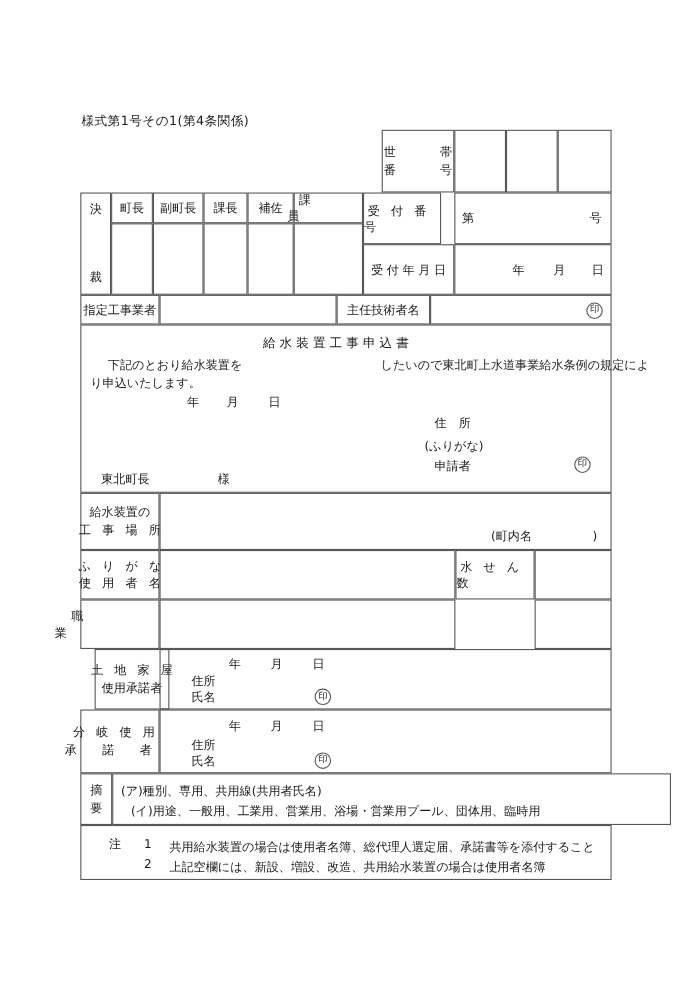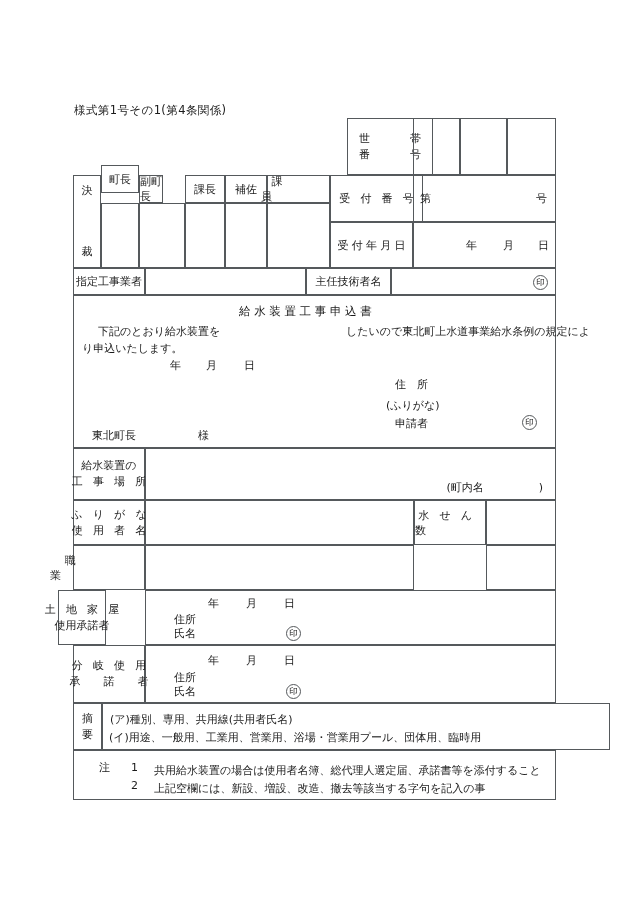--- a/index.html
+++ b/index.html
@@ -74,52 +74,52 @@
   .note-line { white-space: nowrap; line-height: 1.55; }
   .tight { line-height: 1.5; }
 </style>
 </head>
 <body>
 
 <div class="page">
 
   <div class="form-code">様式第1号その1(第4条関係)</div>
 
-  <div class="bx" style="left:347px; top:118px; width:86px; height:57px;">
+  <div class="bx" style="left:347px; top:118px; width:66px; height:57px;">
     <div class="v-stack" style="inset:0;">
       <span class="sp3">世　　帯</span>
       <span class="sp3">番　　号</span>
     </div>
   </div>
   <div class="bx c-mid" style="left:413px; top:118px; width:47px; height:57px;"></div>
   <div class="bx c-mid" style="left:460px; top:118px; width:47px; height:57px;"></div>
   <div class="bx c-mid" style="left:507px; top:118px; width:49px; height:57px;"></div>
 
   <div class="bx" style="left:73px; top:175px; width:28px; height:93px;">
     <div class="v-stack" style="inset:0; justify-content:space-between; padding:7px 0;">
       <span>決</span>
       <span>裁</span>
     </div>
   </div>
 
-  <div class="bx c-mid" style="left:101px; top:165px; width:38px; height:28px;">町長</div>
-  <div class="bx c-mid" style="left:139px; top:175px; width:24px; height:28px;">副町長</div>
+  <div class="bx c-mid" style="left:101px; top:175px; width:38px; height:28px;">町長</div>
+  <div class="bx c-mid" style="left:139px; top:175px; width:46px; height:28px;">副町長</div>
   <div class="bx c-mid" style="left:185px; top:175px; width:40px; height:28px;">課長</div>
   <div class="bx c-mid" style="left:225px; top:175px; width:42px; height:28px;">補佐</div>
   <div class="bx c-mid" style="left:267px; top:175px; width:63px; height:28px;">
     <span class="sp4">課　　員</span>
   </div>
 
   <div class="bx" style="left:101px; top:203px; width:38px; height:65px;"></div>
   <div class="bx" style="left:139px; top:203px; width:46px; height:65px;"></div>
   <div class="bx" style="left:185px; top:203px; width:40px; height:65px;"></div>
   <div class="bx" style="left:225px; top:203px; width:42px; height:65px;"></div>
   <div class="bx" style="left:267px; top:203px; width:63px; height:65px;"></div>
 
-  <div class="bx c-mid" style="left:330px; top:175px; width:93px; height:47px;">
+  <div class="bx c-mid" style="left:330px; top:175px; width:71px; height:47px;justify-content:flex-end;">
     <span class="sp2">受 付 番 号</span>
   </div>
   <div class="bx" style="left:413px; top:175px; width:143px; height:47px;">
     <span class="lbl" style="left:6px; top:17px;">第</span>
     <span class="lbl" style="right:8px; top:17px;">号</span>
   </div>
 
   <div class="bx c-mid" style="left:330px; top:222px; width:83px; height:46px;">
     <span class="sp2">受付年月日</span>
   </div>
@@ -183,39 +183,39 @@
     <span class="sp2">水 せ ん 数</span>
   </div>
   <div class="bx" style="left:486px; top:500px; width:70px; height:45px;"></div>
 
   <div class="bx c-mid" style="left:73px; top:545px; width:72px; height:45px;">
     <span class="sp5">職　　　業</span>
   </div>
   <div class="bx" style="left:145px; top:545px; width:269px; height:45px;"></div>
   <div class="bx" style="left:486px; top:545px; width:70px; height:45px;"></div>
 
-  <div class="bx" style="left:58px; top:590px; width:48px; height:55px;">
+  <div class="bx" style="left:86px; top:590px; width:68px; height:55px;">
     <div class="v-stack" style="inset:0;">
       <span class="sp2">土 地 家 屋</span>
       <span>使用承諾者</span>
     </div>
   </div>
   <div class="bx" style="left:145px; top:590px; width:411px; height:55px;">
     <span class="lbl" style="left:62px; top:7px;">年</span>
     <span class="lbl" style="left:100px; top:7px;">月</span>
     <span class="lbl" style="left:138px; top:7px;">日</span>
     <span class="lbl" style="left:28px; top:23px;">住所</span>
     <span class="lbl" style="left:28px; top:37px;">氏名</span>
     <span class="lbl" style="left:140px; top:35px;">
       <span class="seal">印</span>
     </span>
   </div>
 
   <div class="bx" style="left:73px; top:645px; width:72px; height:58px;">
-    <div class="v-stack" style="inset:0;">
+    <div class="v-stack" style="inset:0;align-items:flex-end;">
       <span class="sp2">分 岐 使 用</span>
       <span class="sp3">承　諾　者</span>
     </div>
   </div>
   <div class="bx" style="left:145px; top:645px; width:411px; height:58px;">
     <span class="lbl" style="left:62px; top:9px;">年</span>
     <span class="lbl" style="left:100px; top:9px;">月</span>
     <span class="lbl" style="left:138px; top:9px;">日</span>
     <span class="lbl" style="left:28px; top:26px;">住所</span>
     <span class="lbl" style="left:28px; top:40px;">氏名</span>
@@ -225,24 +225,24 @@
   </div>
 
   <div class="bx" style="left:73px; top:703px; width:29px; height:47px;">
     <div class="v-stack" style="inset:0;">
       <span>摘</span>
       <span>要</span>
     </div>
   </div>
   <div class="bx" style="left:102px; top:703px; width:508px; height:47px;">
     <div class="lbl tight" style="left:7px; top:8px;">(ア)種別、専用、共用線(共用者氏名)</div>
-    <div class="lbl tight" style="left:6px; top:26px;">(イ)用途、一般用、工業用、営業用、浴場・営業用プール、団体用、臨時用</div>
+    <div class="lbl tight" style="left:16px; top:26px;">(イ)用途、一般用、工業用、営業用、浴場・営業用プール、団体用、臨時用</div>
   </div>
 
   <div class="bx" style="left:73px; top:750px; width:483px; height:50px;">
     <span class="lbl" style="left:25px; top:11px;">注</span>
     <span class="lbl" style="left:57px; top:11px;">1</span>
     <span class="lbl note-line" style="left:80px; top:11px;">共用給水装置の場合は使用者名簿、総代理人選定届、承諾書等を添付すること</span>
     <span class="lbl" style="left:57px; top:29px;">2</span>
-    <span class="lbl note-line" style="left:80px; top:29px;">上記空欄には、新設、増設、改造、撤去等該当する字句を記入の事</span>
+    <span class="lbl note-line" style="left:80px; top:29px;">上記空欄には、新設、増設、改造、共用給水装置の場合は使用者名簿</span>
   </div>
 
 </div>
 
 </body></html>

